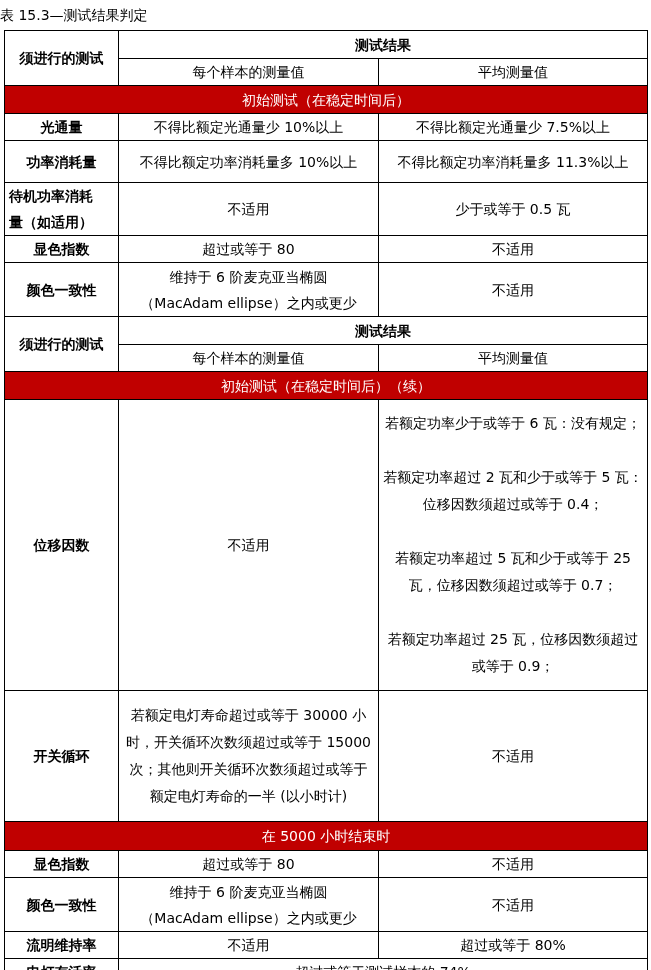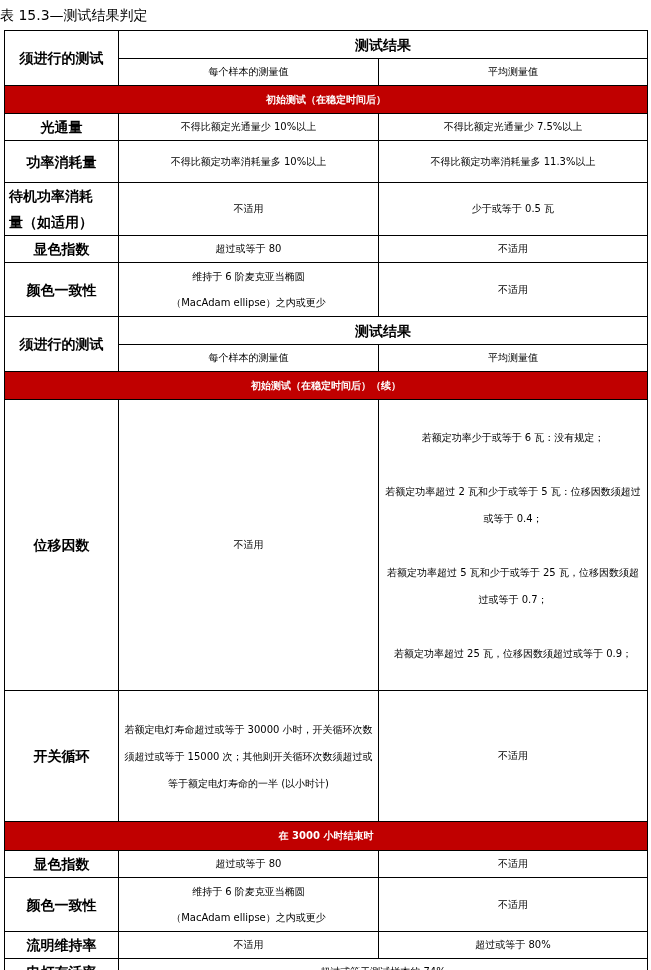--- a/index.html
+++ b/index.html
@@ -1,22 +1,22 @@
 <!DOCTYPE html>
 <html><head>
 <meta charset="utf-8">
 <style>
   html, body { margin:0; padding:0; background:#ffffff; }
   body { width:651px; height:970px; overflow:hidden; font-family:"DejaVu Sans","Liberation Sans",sans-serif; color:#000; }
   .title { position:absolute; left:0; top:6px; width:651px; font-size:14px; line-height:18px; }
   table { position:absolute; left:4px; top:30px; width:643px; border-collapse:collapse; table-layout:fixed; }
-  td { border:1.5px solid #000; text-align:center; vertical-align:middle; font-size:10px; line-height:26px; padding:0 4px; }
+  td { border:1.5px solid #000; text-align:center; vertical-align:middle; font-size:14px; line-height:26px; padding:0 4px; }
   col.c1 { width:114px; } col.c2 { width:260px; } col.c3 { width:269px; }
   .rh { font-weight:bold; font-size:14px; line-height:26px; }
-  .band td { background:#c00000; color:#ffffff; font-weight:bold; }
+  .band td { background:#c00000; color:#ffffff; font-weight:normal; }
   .multi { line-height:27px; }
   .para { margin:0; }
   .gap { height:27px; }
 </style>
 </head>
 <body>
 
 <div class="title">表 15.3—测试结果判定</div>
 
 <table>
@@ -96,21 +96,21 @@
       <p class="para">若额定功率超过 25 瓦，位移因数须超过或等于 0.9；</p>
     </td>
   </tr>
   <tr style="height:131px">
     <td class="rh">开关循环</td>
     <td class="multi">若额定电灯寿命超过或等于 30000 小时，开关循环次数须超过或等于 15000 次；其他则开关循环次数须超过或等于额定电灯寿命的一半 (以小时计)</td>
     <td>不适用</td>
   </tr>
 
   <tr class="band" style="height:29px">
-    <td colspan="3">在 3000 小时结束时</td>
+    <td colspan="3">在 5000 小时结束时</td>
   </tr>
   <tr style="height:26px">
     <td class="rh">显色指数</td>
     <td>超过或等于 80</td>
     <td>不适用</td>
   </tr>
   <tr style="height:54px">
     <td class="rh">颜色一致性</td>
     <td>
       <div>维持于 6 阶麦克亚当椭圆</div>

